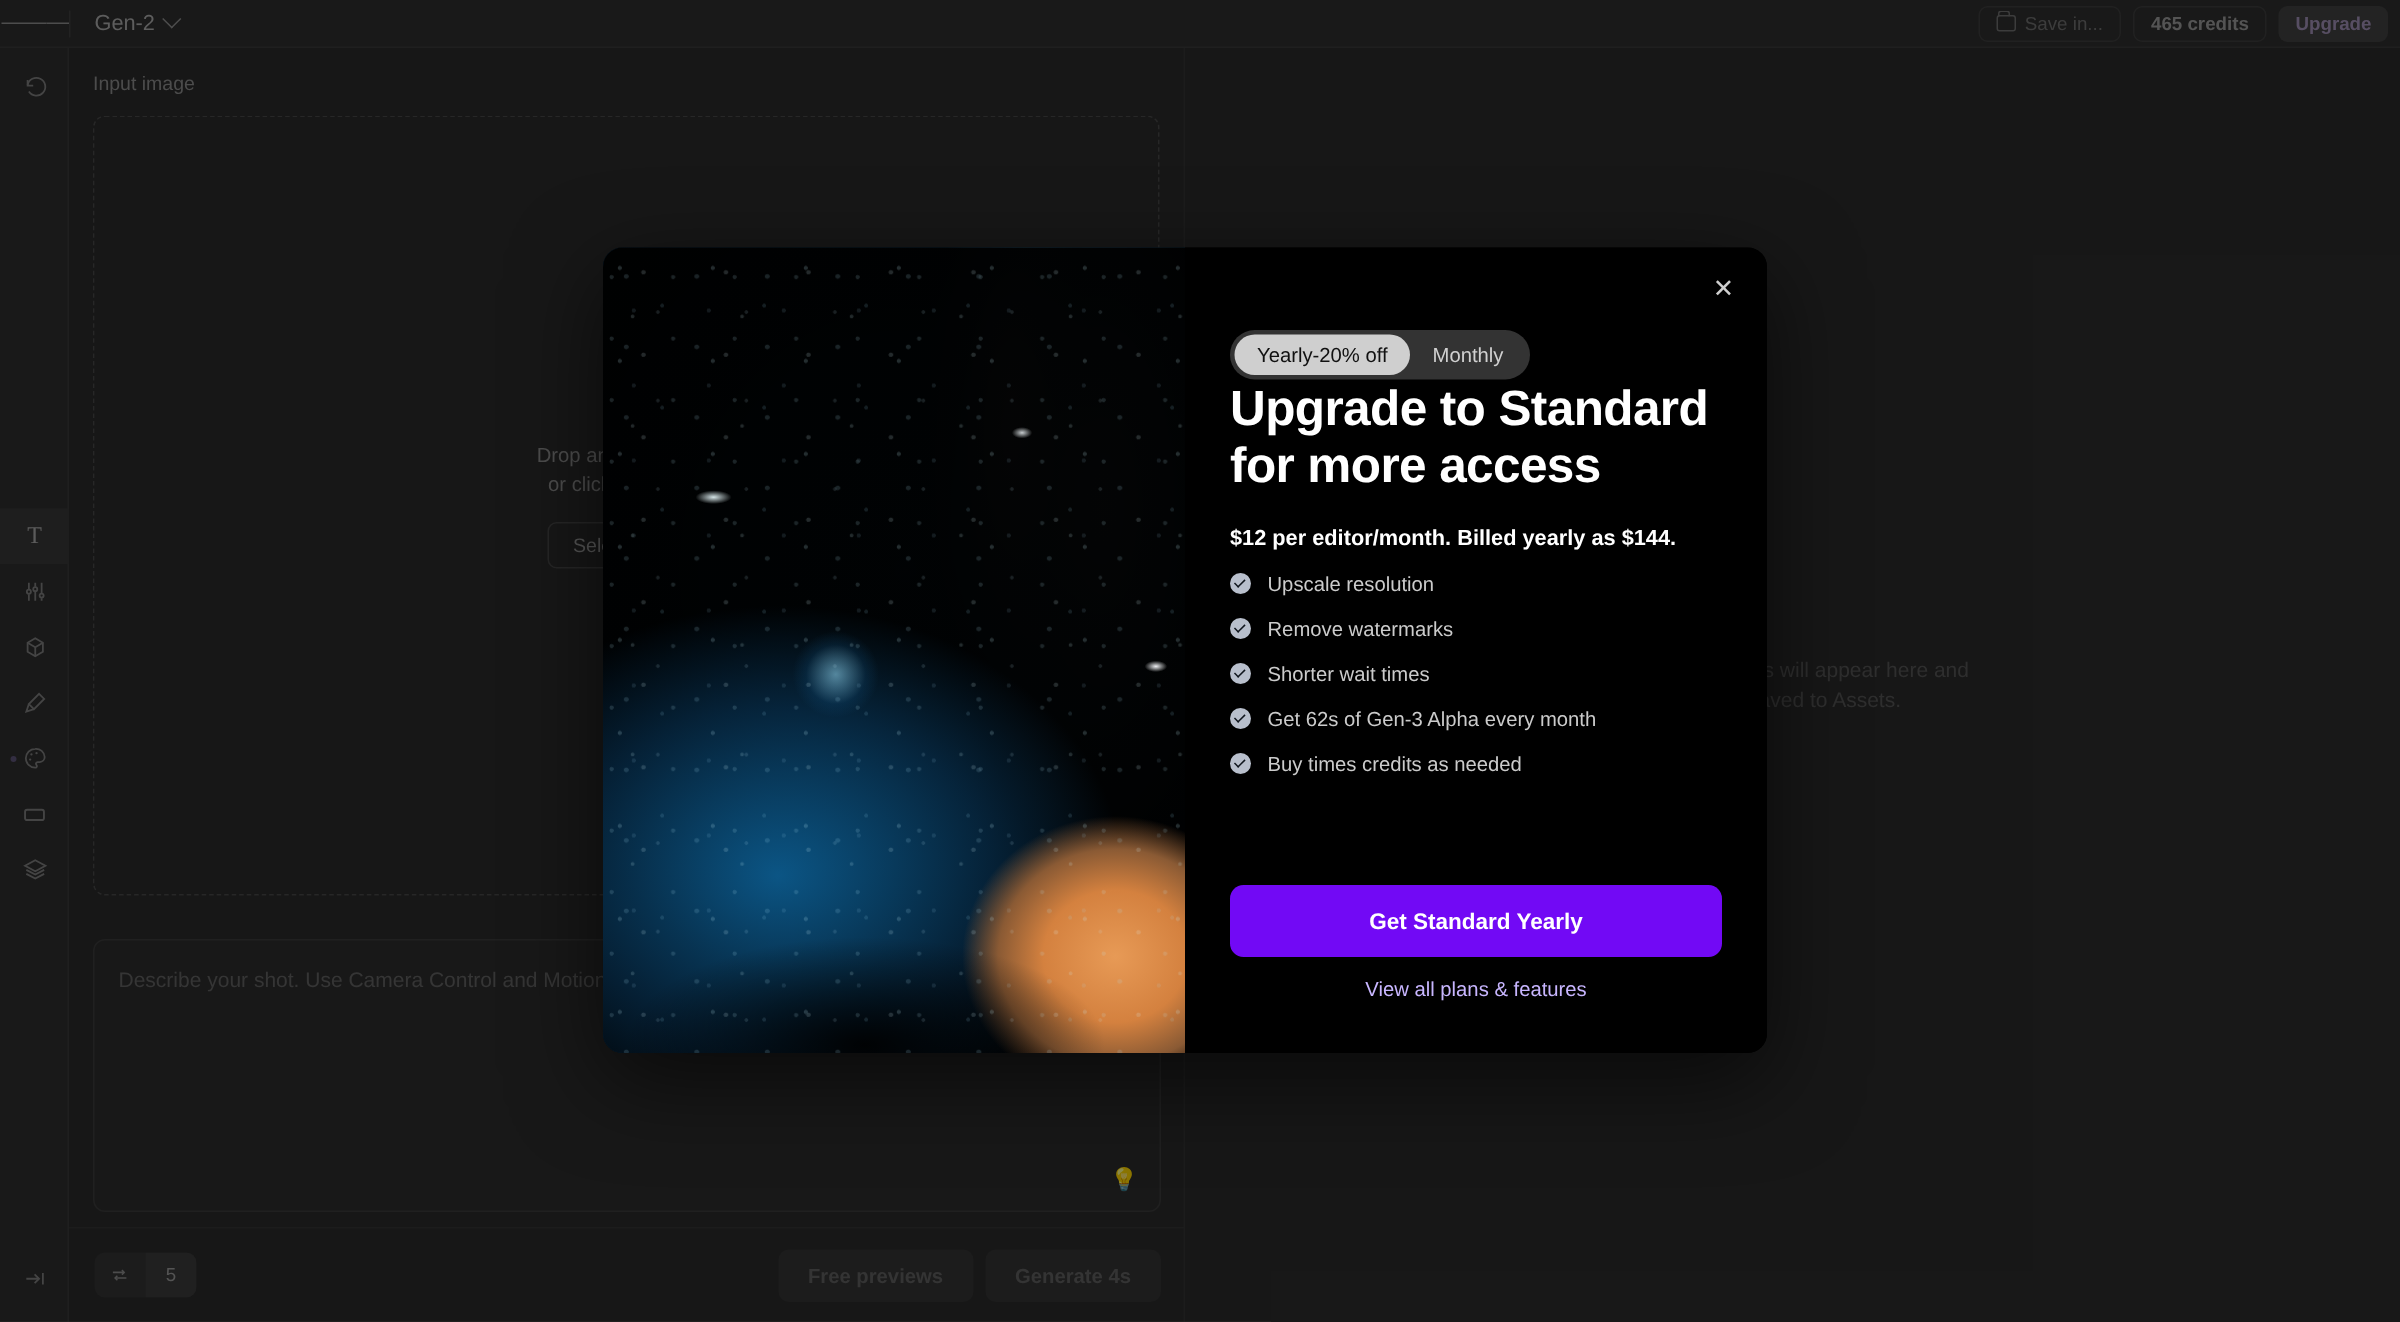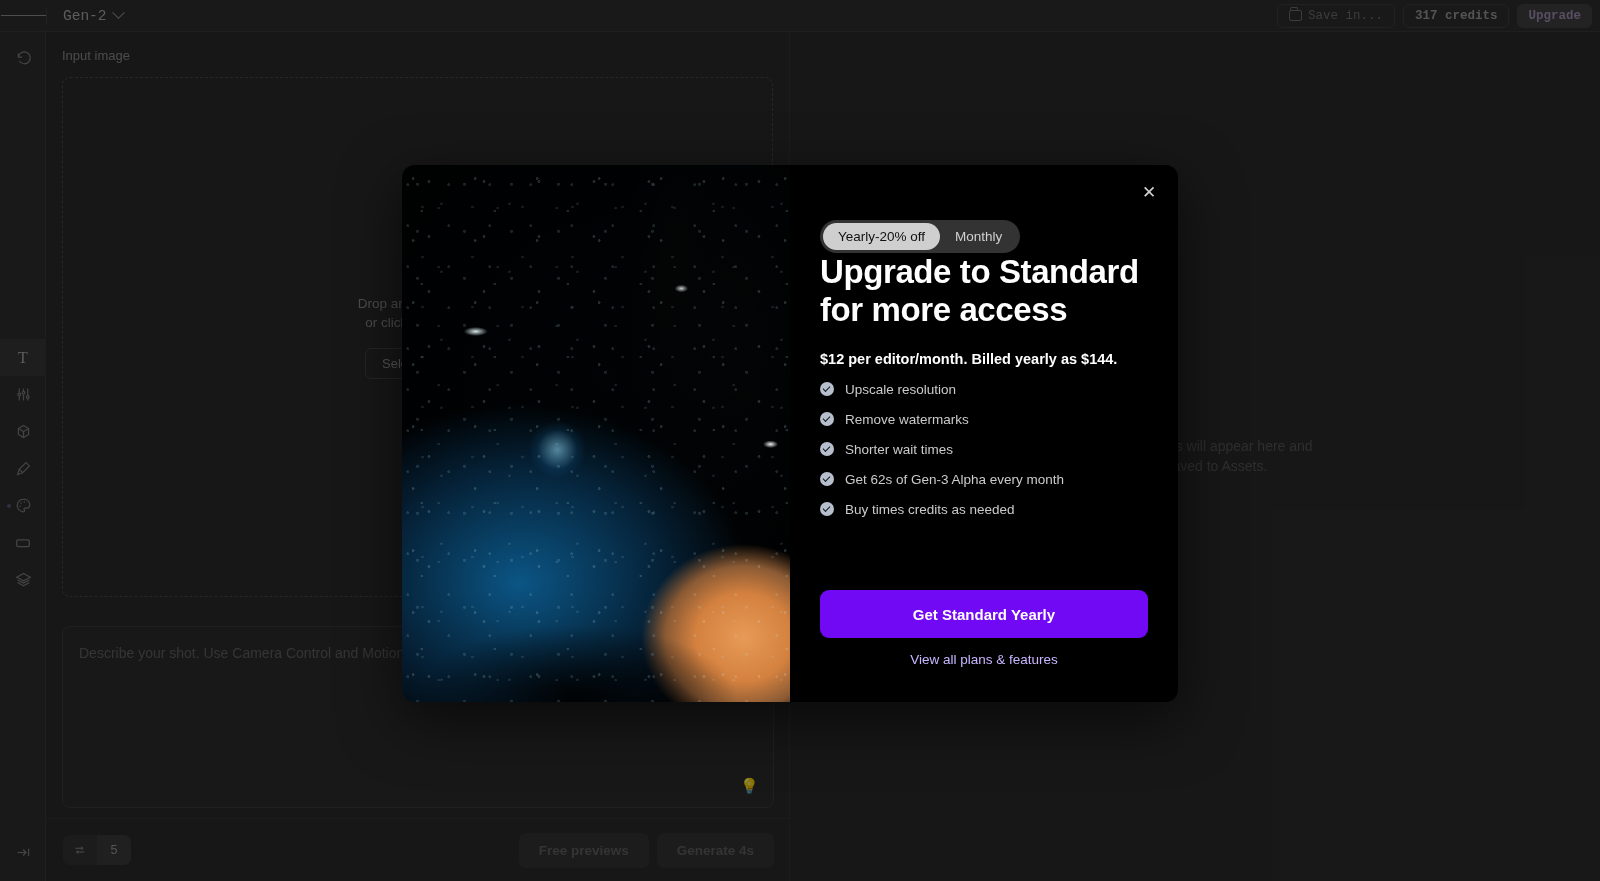--- a/index.html
+++ b/index.html
@@ -8,21 +8,21 @@
     background: #2b2b2b;
     font-family: "Liberation Sans", sans-serif;
     overflow: hidden;
   }
   #app { position: relative; width: 1600px; height: 881px; background: #2b2b2b; }
 
   
   .topbar {
     position: absolute; top: 0; left: 0; width: 1600px; height: 32px;
     background: #2e2e2e; display: flex; align-items: center;
-    border-bottom: 1px solid #3a3a3a; z-index: 5; font-family: Liberation Mono, monospace;
+    border-bottom: 1px solid #3a3a3a; z-index: 5;
   }
   .hamburger { width: 46px; height: 32px; display: flex; align-items: center; justify-content: center; cursor: pointer; }
   .hamburger span { display: block; width: 15px; height: 1.5px; background: #8d8d8d; margin: 2px 0; }
   .topdiv { width: 1px; height: 18px; background: #3f3f3f; }
   .model-select {
     display: flex; align-items: center; gap: 7px; margin-left: 16px;
     color: #a9a9a9; font-size: 14.5px; cursor: pointer;
   }
   .chev { width: 9px; height: 9px; border-right: 1.4px solid #8d8d8d; border-bottom: 1.4px solid #8d8d8d;
           transform: rotate(45deg) translate(-2px,-2px); }
@@ -143,21 +143,21 @@
     <div class="model-select">
       <span>Gen-2</span>
       <span class="chev"></span>
     </div>
     <div class="top-right">
       <div class="pill ghost">
         <span class="folder-ico"></span>
         <span>Save in...</span>
       </div>
       <div class="pill credits">
-        <span>317 credits</span>
+        <span>465 credits</span>
       </div>
       <div class="pill upgrade">
         <span>Upgrade</span>
       </div>
     </div>
   </div>
 
   <div class="rail">
     <div class="rail-btn" style="margin-top:8px">
       <svg width="17" height="17" viewBox="0 0 20 20">

